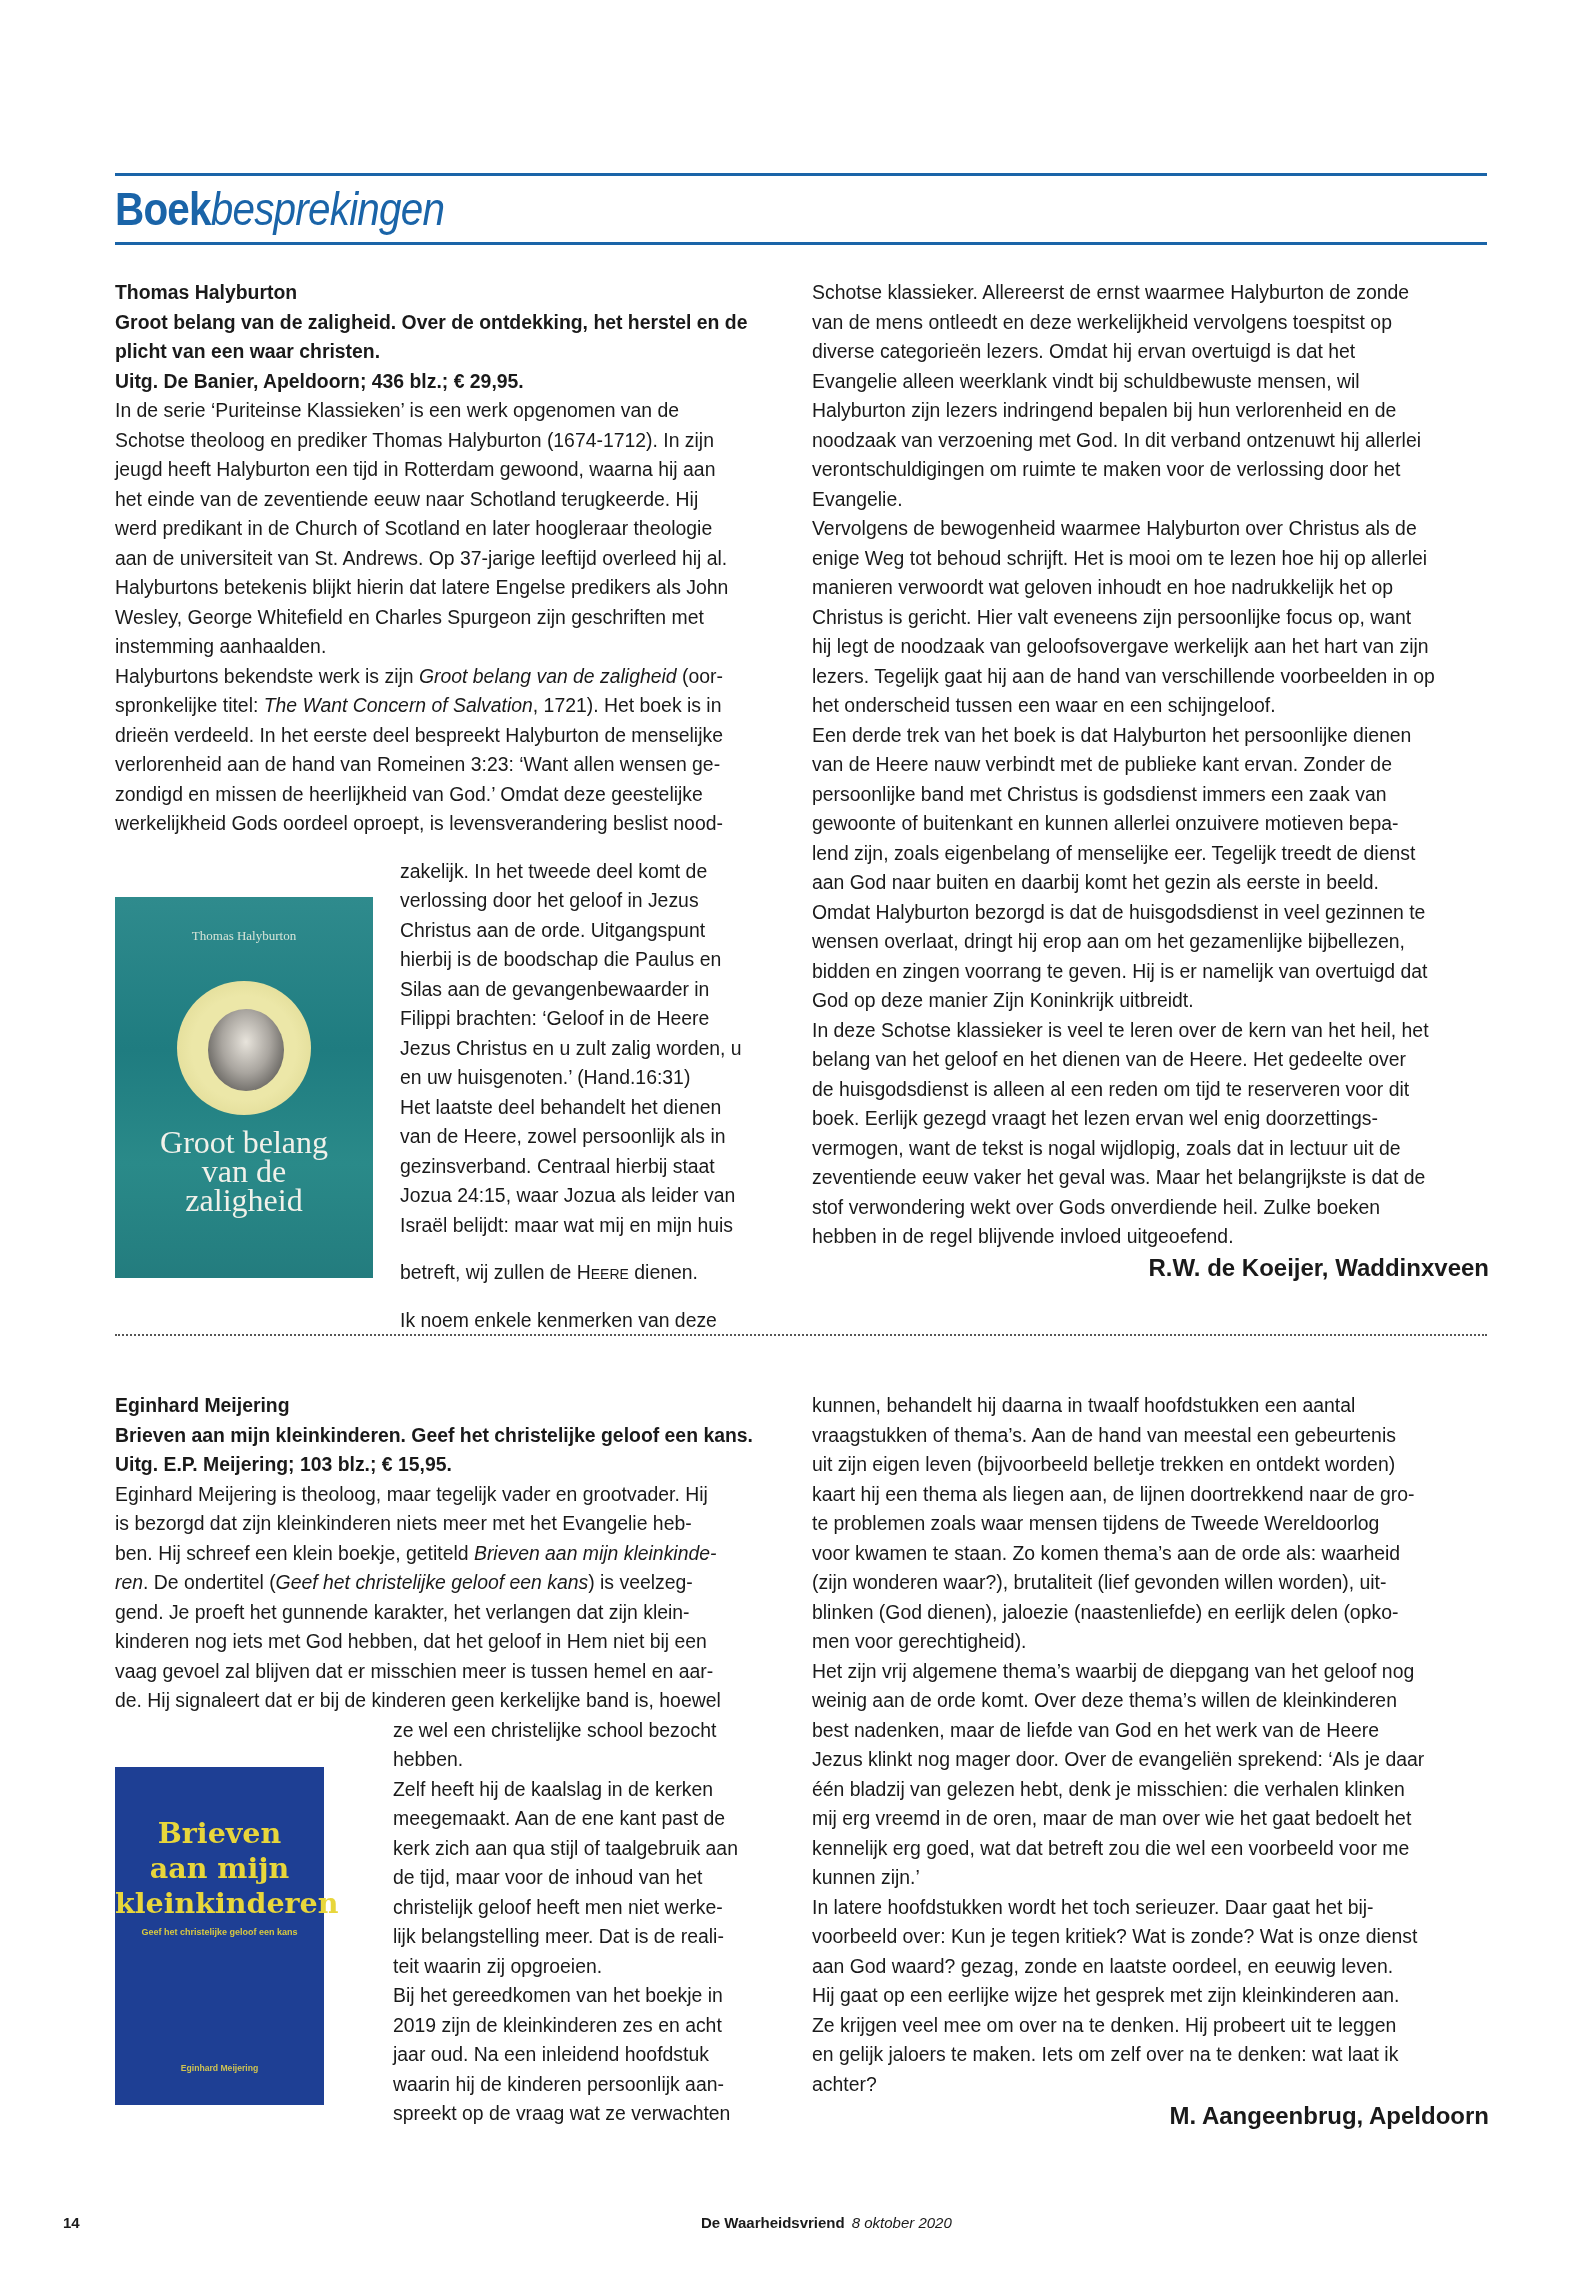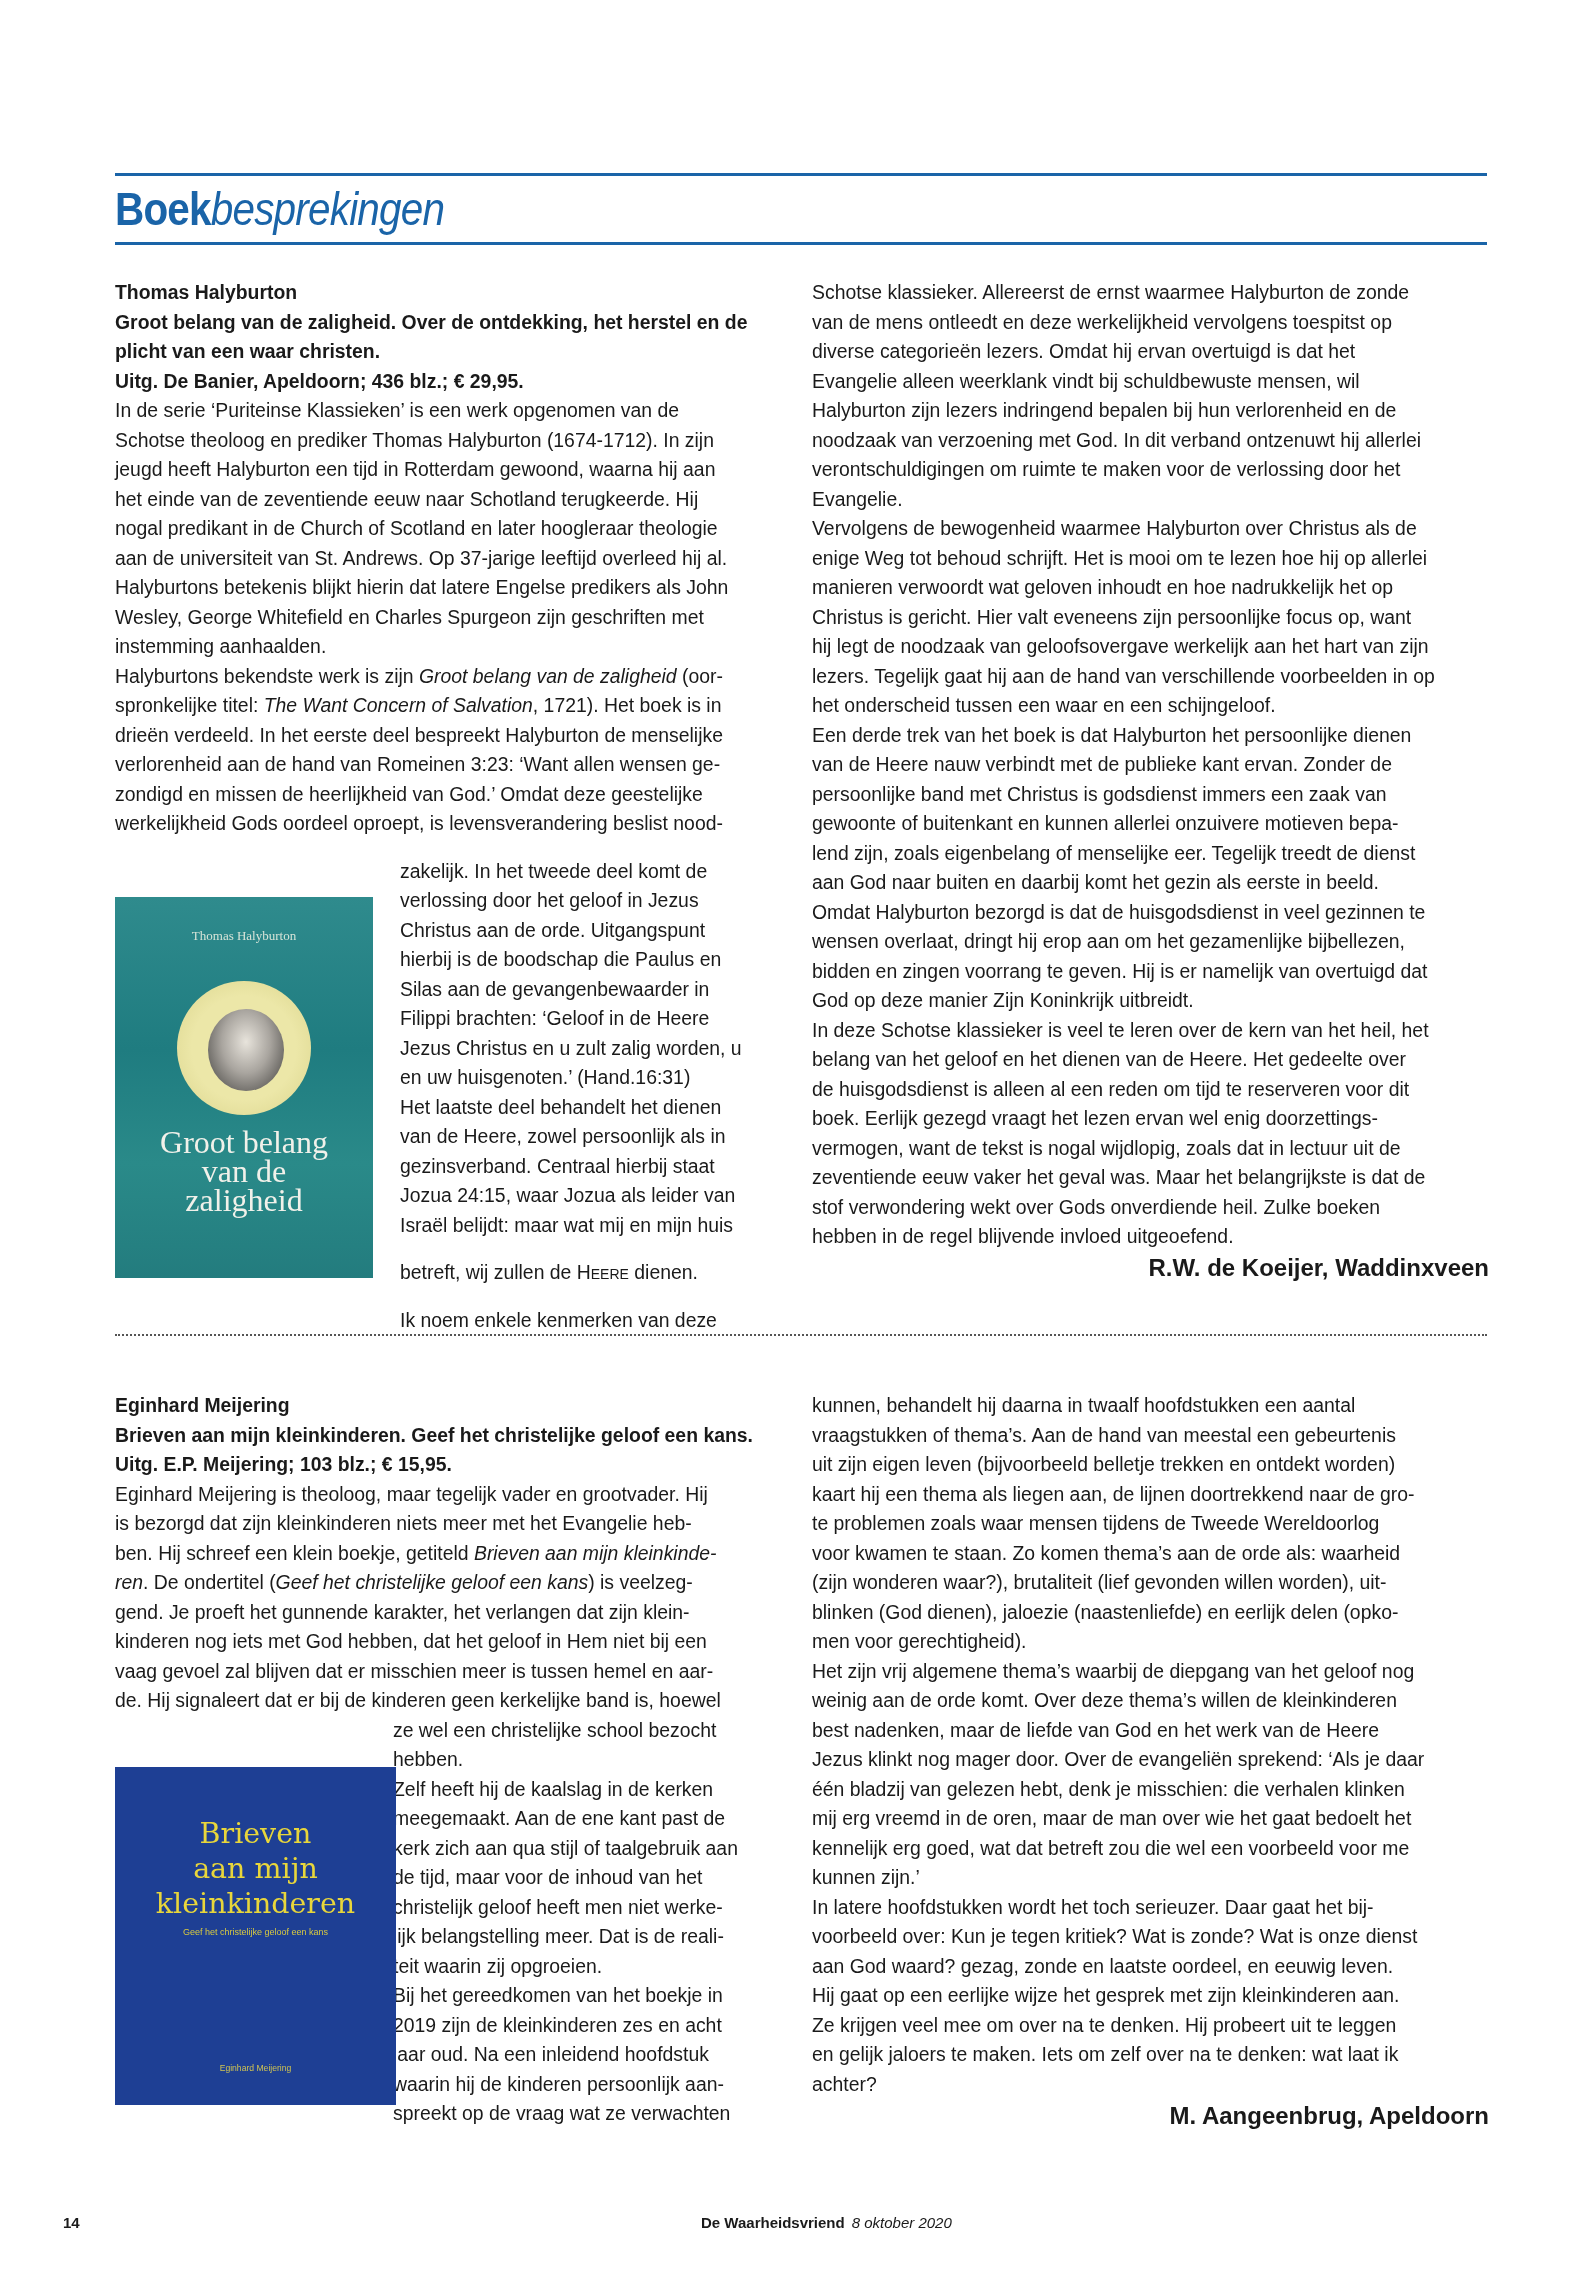--- a/index.html
+++ b/index.html
@@ -53,22 +53,23 @@
     border-radius: 50%;
     background: radial-gradient(ellipse at 50% 40%, #e8e4dc 0%, #a9a59f 45%, #3c3b38 100%);
   }
   .cover1 .title {
     position: absolute; top: 231px; left: 0; right: 0; text-align: center;
     font-family: "Liberation Serif", serif; font-size: 32px; line-height: 29px; color: #f1f1ea;
   }
 
   
   .cover2 {
-    position: absolute; left: 115px; top: 1767px; width: 281px; height: 338px;
+    position: absolute; left: 115px; top: 1767px; width: 209px; height: 338px;
     background: #1e3f94;
+    font-weight: bold;
   }
   .cover2 .title {
     position: absolute; top: 49px; left: 0; right: 0; text-align: center;
     font-family: "DejaVu Serif", serif; font-size: 28.5px; line-height: 35px; color: #e8d63b;
   }
   .cover2 .sub {
     position: absolute; top: 160px; left: 0; right: 0; text-align: center;
     font-size: 9px; color: #d8c940;
   }
   .cover2 .author {
@@ -93,21 +94,21 @@
 <div class="col col1" style="top:278px;">
   <span class="line bold">Thomas Halyburton</span>
   <span class="line bold">Groot belang van de zaligheid. Over de ontdekking, het herstel en de</span>
   <span class="line bold">plicht van een waar christen.</span>
   <span class="line bold">Uitg. De Banier, Apeldoorn; 436 blz.; € 29,95.</span>
   <div id="r1c1a">
       <span class="line">In de serie ‘Puriteinse Klassieken’ is een werk opgenomen van de</span>
       <span class="line">Schotse theoloog en prediker Thomas Halyburton (1674-1712). In zijn</span>
       <span class="line">jeugd heeft Halyburton een tijd in Rotterdam gewoond, waarna hij aan</span>
       <span class="line">het einde van de zeventiende eeuw naar Schotland terugkeerde. Hij</span>
-      <span class="line">nogal predikant in de Church of Scotland en later hoogleraar theologie</span>
+      <span class="line">werd predikant in de Church of Scotland en later hoogleraar theologie</span>
       <span class="line">aan de universiteit van St. Andrews. Op 37-jarige leeftijd overleed hij al.</span>
       <span class="line">Halyburtons betekenis blijkt hierin dat latere Engelse predikers als John</span>
       <span class="line">Wesley, George Whitefield en Charles Spurgeon zijn geschriften met</span>
       <span class="line">instemming aanhaalden.</span>
     </div>
   <span class="line"><span>Halyburtons bekendste werk is zijn </span><i>Groot belang van de zaligheid</i><span> (oor-</span></span>
   <span class="line"><span>spronkelijke titel: </span><i>The Want Concern of Salvation</i><span>, 1721). Het boek is in</span></span>
   <div id="r1c1b">
       <span class="line">drieën verdeeld. In het eerste deel bespreekt Halyburton de menselijke</span>
       <span class="line">verlorenheid aan de hand van Romeinen 3:23: ‘Want allen wensen ge-</span>

